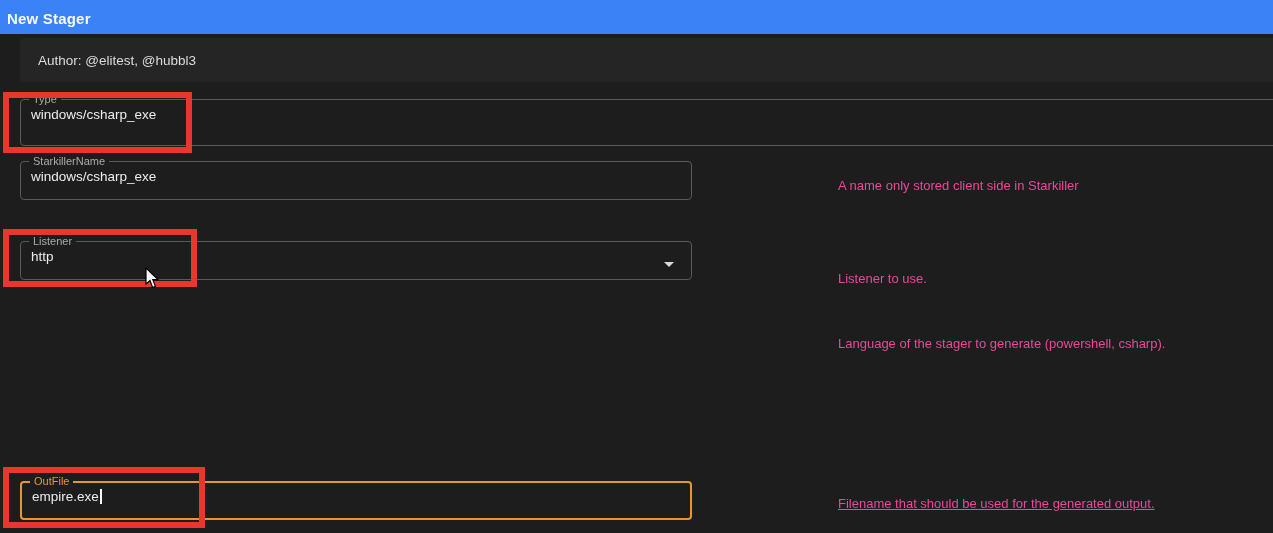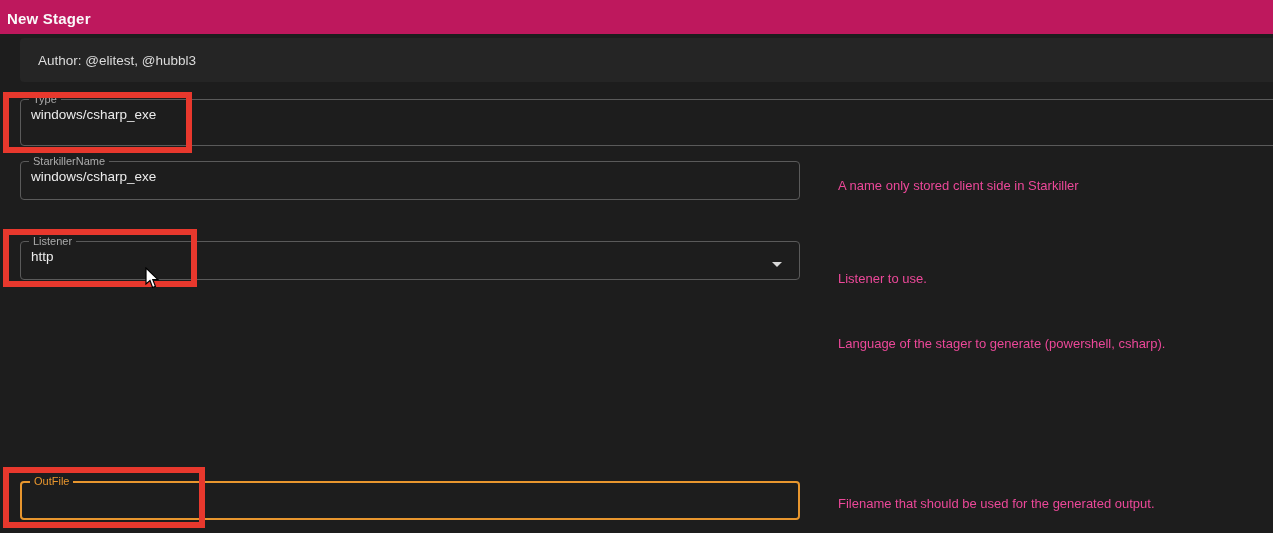--- a/index.html
+++ b/index.html
@@ -1,36 +1,36 @@
 <!DOCTYPE html>
 <html><head>
 <meta charset="utf-8">
 <style>
   * { margin:0; padding:0; box-sizing:border-box; }
   html,body { width:1273px; height:533px; background:#1d1d1d; overflow:hidden;
               font-family:"Liberation Sans", sans-serif; }
   .screen { position:relative; width:1273px; height:533px; background:#1d1d1d; overflow:hidden; }
 
   
-  .topbar { position:absolute; left:0; top:0; width:1273px; height:34px; background:#be185d; }
+  .topbar { position:absolute; left:0; top:0; width:1273px; height:34px; background:#3b82f6; }
   .topbar h1 { position:absolute; left:7px; top:10px; font-size:15px; font-weight:700; color:#fafafa;
                letter-spacing:.2px; }
 
   
   .author-card { position:absolute; left:20px; top:38px; width:1265px; height:44px;
                  background:#252525; border-radius:4px; display:flex; align-items:center; }
   .author-card span { margin-left:18px; font-size:13.5px; color:#dcdcdc; }
 
   
   fieldset.field { position:absolute; left:20px; border:1px solid #5a5a5a; border-radius:4px;
                    background:transparent; }
   fieldset.field legend { margin-left:8px; padding:0 4px; font-size:11px; color:#ababab;
                           line-height:11px; }
   fieldset.field .fvalue { padding:2px 0 0 10px; font-size:13.5px; color:#ececec; white-space:nowrap; }
-  fieldset.w-std { width:780px; height:44px; }
+  fieldset.w-std { width:672px; height:44px; }
   fieldset.w-full { width:1260px; height:52px; }
   fieldset.focused { border:2px solid #e8962e; }
   fieldset.focused legend { color:#e8962e; }
 
   .arrow { position:absolute; right:17px; top:50%; margin-top:-1px; width:0; height:0;
            border-left:5px solid transparent; border-right:5px solid transparent;
            border-top:5px solid #d9d9d9; }
 
   .caret { display:inline-block; width:2px; height:15px; background:#ffffff;
            vertical-align:-3px; margin-left:1px; }
@@ -73,22 +73,23 @@
     <div class="fvalue">http</div>
     <span class="arrow"></span>
   </fieldset>
   <span class="help" style="top:271px;">Listener to use.</span>
 
   <span class="help" style="top:336px;">Language of the stager to generate (powershell, csharp).</span>
 
 
   <fieldset class="field w-std focused" style="top:476px;">
     <legend>OutFile</legend>
+    <div class="fvalue"><span>empire.exe</span><span class="caret"></span></div>
   </fieldset>
-  <span class="help" style="top:496px;">Filename that should be used for the generated output.</span>
+  <span class="help" style="top:496px;text-decoration:underline;">Filename that should be used for the generated output.</span>
 
   <div class="anno" style="left:3px; top:92px;  width:189px; height:61px;"></div>
   <div class="anno" style="left:3px; top:229px; width:194px; height:58px;"></div>
   <div class="anno" style="left:3px; top:467px; width:202px; height:61px;"></div>
 
   <svg class="cursor" style="left:145px; top:267px;" width="16" height="24" viewBox="0 0 16 24">
     <polygon points="1,1 1,17 5,13.5 7.6,20.5 10.4,19.4 7.8,12.6 13,12.6" fill="#ffffff" stroke="#000000" stroke-width="1.2"></polygon>
   </svg>
 
 </div>

